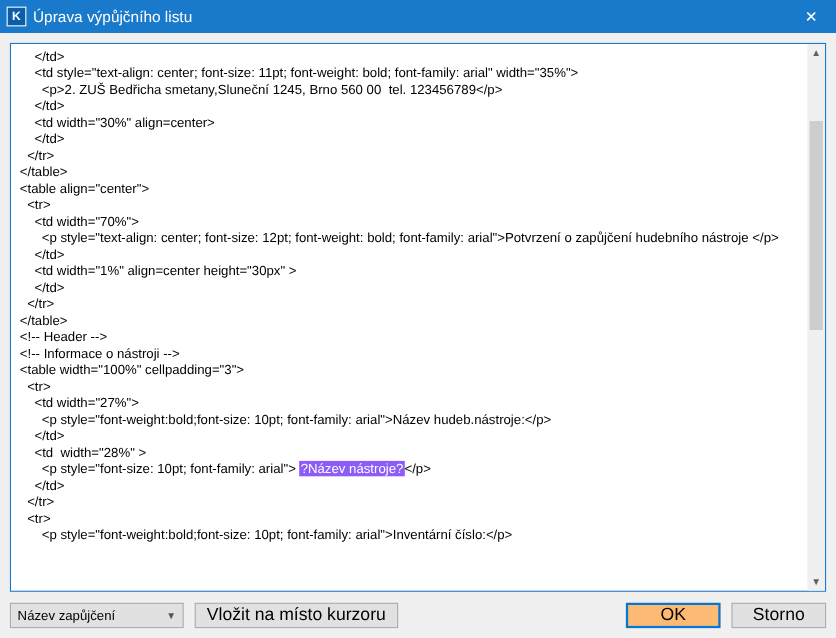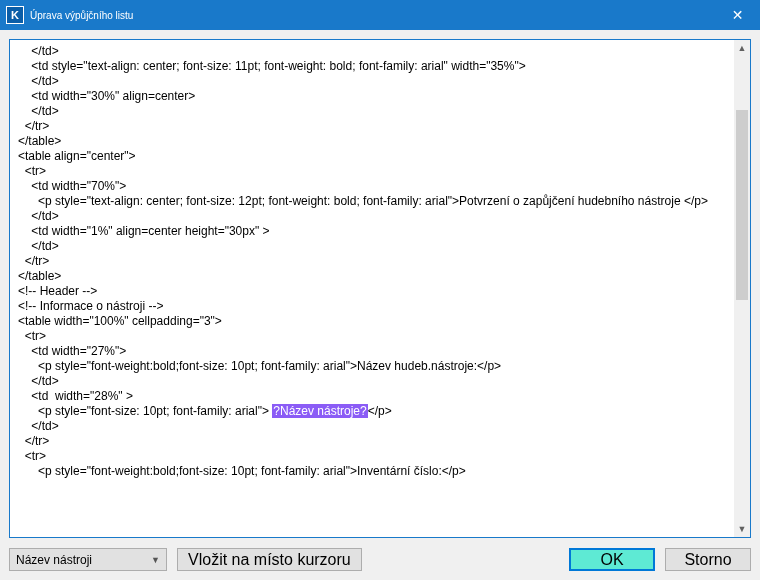--- a/index.html
+++ b/index.html
@@ -21,21 +21,21 @@
   .titlebar .icon-box {
     width: 18px; height: 18px;
     border: 1px solid #fff;
     display: inline-flex;
     align-items: center; justify-content: center;
     font-weight: bold;
     font-size: 11px;
     margin-right: 6px;
     background: #0b5ea8;
   }
-  .titlebar .title { font-size: 10px; }
+  .titlebar .title { font-size: 14px; }
   .titlebar .spacer { flex: 1; }
   .titlebar .close {
     width: 45px; height: 30px;
     display: flex; align-items: center; justify-content: center;
     font-size: 14px;
     cursor: default;
   }
   .window-body {
     height: 550px;
     background: #f0f0f0;
@@ -99,39 +99,40 @@
     background: #e1e1e1;
     border: 1px solid #adadad;
     padding: 0 10px;
     font-size: 16px;
     display: inline-flex;
     align-items: center; justify-content: center;
     min-width: 86px;
   }
   .btn.primary {
     border: 2px solid #0078d7;
-    background: #5eead4;
+    background: #fdba74;
   }
   .flex-spacer { flex: 1; }
 </style>
 </head>
 <body>
 
 <div class="titlebar">
   <span class="icon-box">K</span>
   <span class="title">Úprava výpůjčního listu</span>
   <span class="spacer"></span>
   <span class="close">✕</span>
 </div>
 
 <div class="window-body">
 
   <div class="code-area" id="code-area">
       <div class="code-line">    &lt;/td&gt;</div>
       <div class="code-line">    &lt;td style="text-align: center; font-size: 11pt; font-weight: bold; font-family: arial" width="35%"&gt;</div>
+      <div class="code-line">      &lt;p&gt;2. ZUŠ Bedřicha smetany,Sluneční 1245, Brno 560 00  tel. 123456789&lt;/p&gt;</div>
       <div class="code-line">    &lt;/td&gt;</div>
       <div class="code-line">    &lt;td width="30%" align=center&gt;</div>
       <div class="code-line">    &lt;/td&gt;</div>
       <div class="code-line">  &lt;/tr&gt;</div>
       <div class="code-line">&lt;/table&gt;</div>
       <div class="code-line">&lt;table align="center"&gt;</div>
       <div class="code-line">  &lt;tr&gt;</div>
       <div class="code-line">    &lt;td width="70%"&gt;</div>
       <div class="code-line">      &lt;p style="text-align: center; font-size: 12pt; font-weight: bold; font-family: arial"&gt;Potvrzení o zapůjčení hudebního nástroje &lt;/p&gt;</div>
       <div class="code-line">    &lt;/td&gt;</div>
@@ -155,21 +156,21 @@
       <div class="code-line">      &lt;p style="font-weight:bold;font-size: 10pt; font-family: arial"&gt;Inventární číslo:&lt;/p&gt;</div>
     <div class="scrollbar">
       <div class="arrow">▲</div>
       <div class="thumb"></div>
       <div class="arrow" style="position:absolute;bottom:0;">▼</div>
     </div>
   </div>
 
   <div class="bottom-bar">
     <div class="select">
-      <span>Název nástroji</span>
+      <span>Název zapůjčení</span>
       <span class="chev">▼</span>
     </div>
     <div class="btn" style="min-width:150px">Vložit na místo kurzoru</div>
     <div class="flex-spacer"></div>
     <div class="btn primary">OK</div>
     <div class="btn">Storno</div>
   </div>
 
 </div>
 

